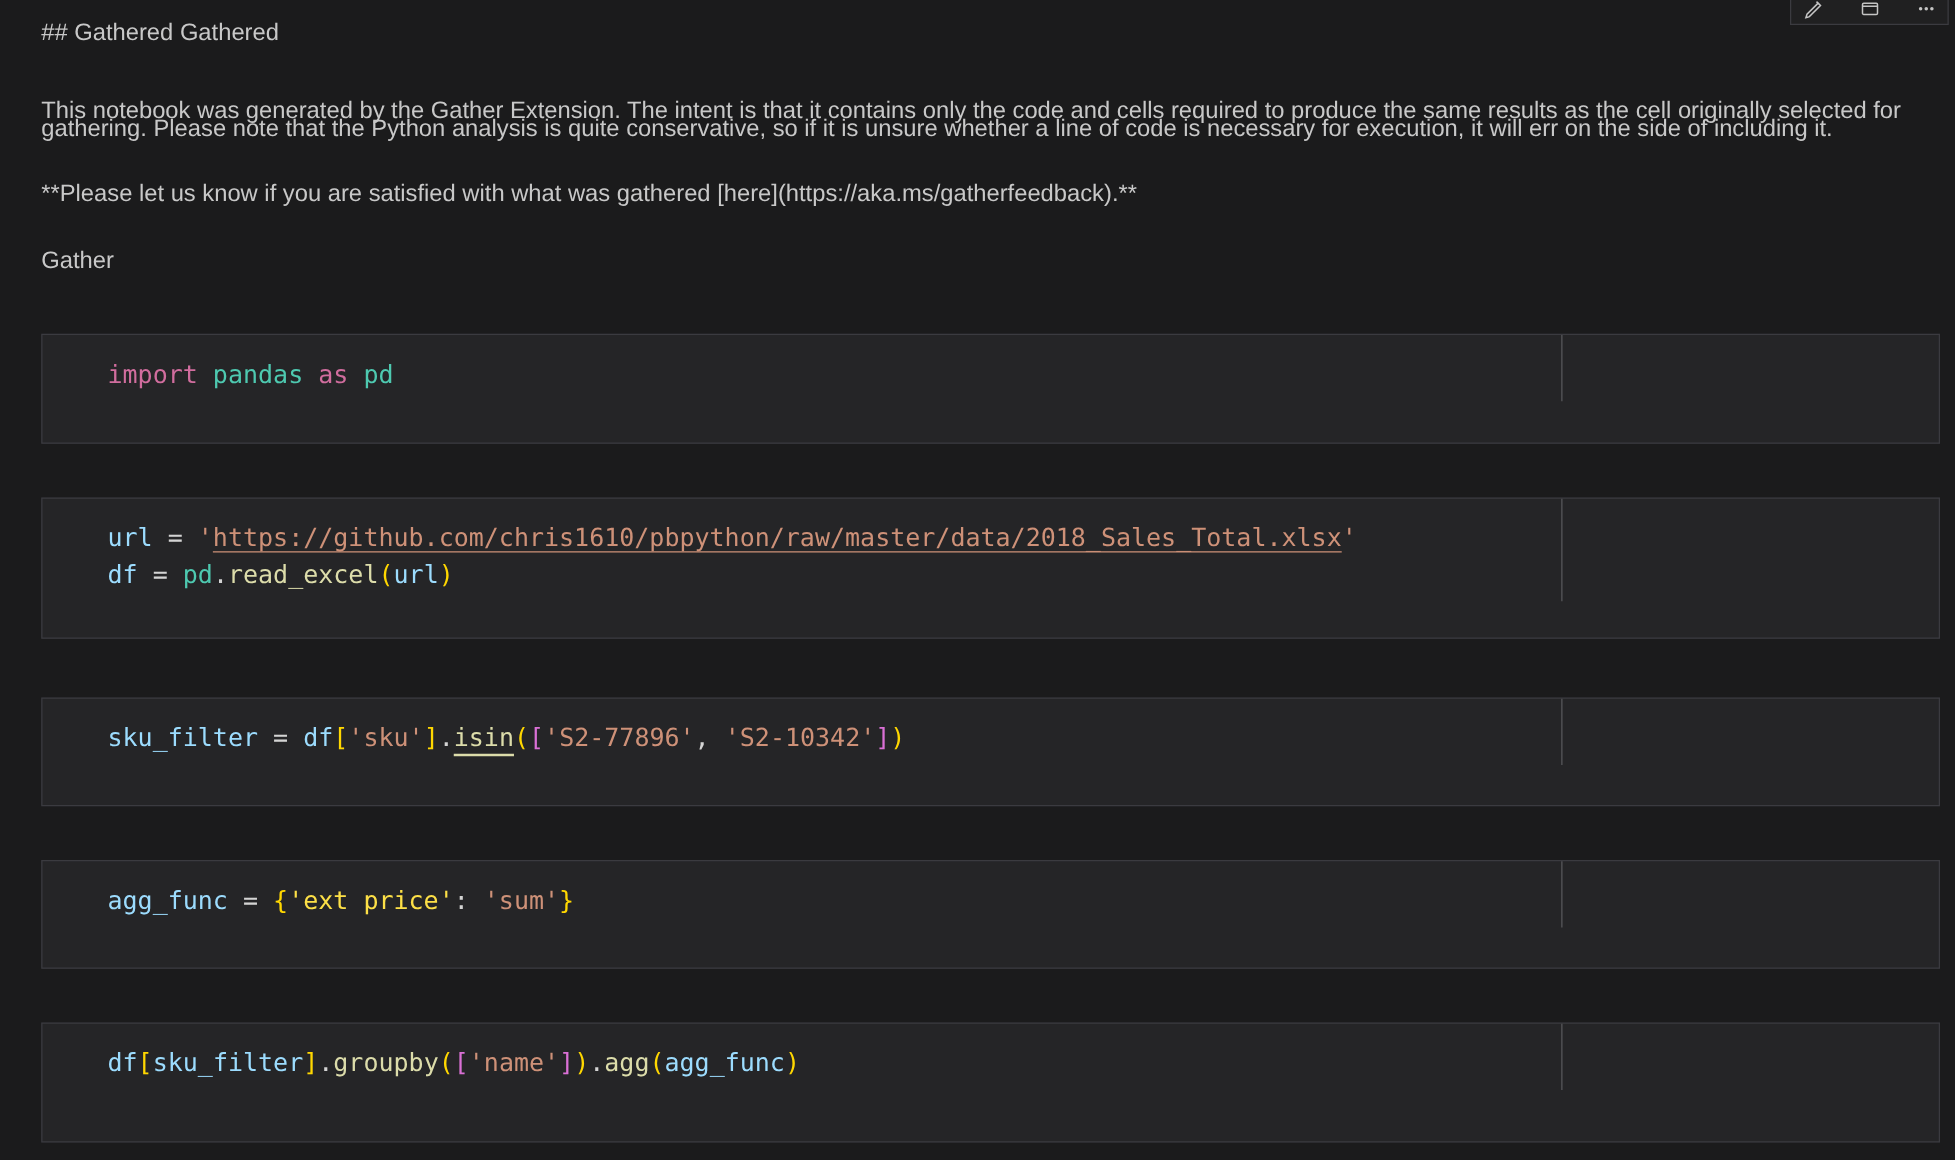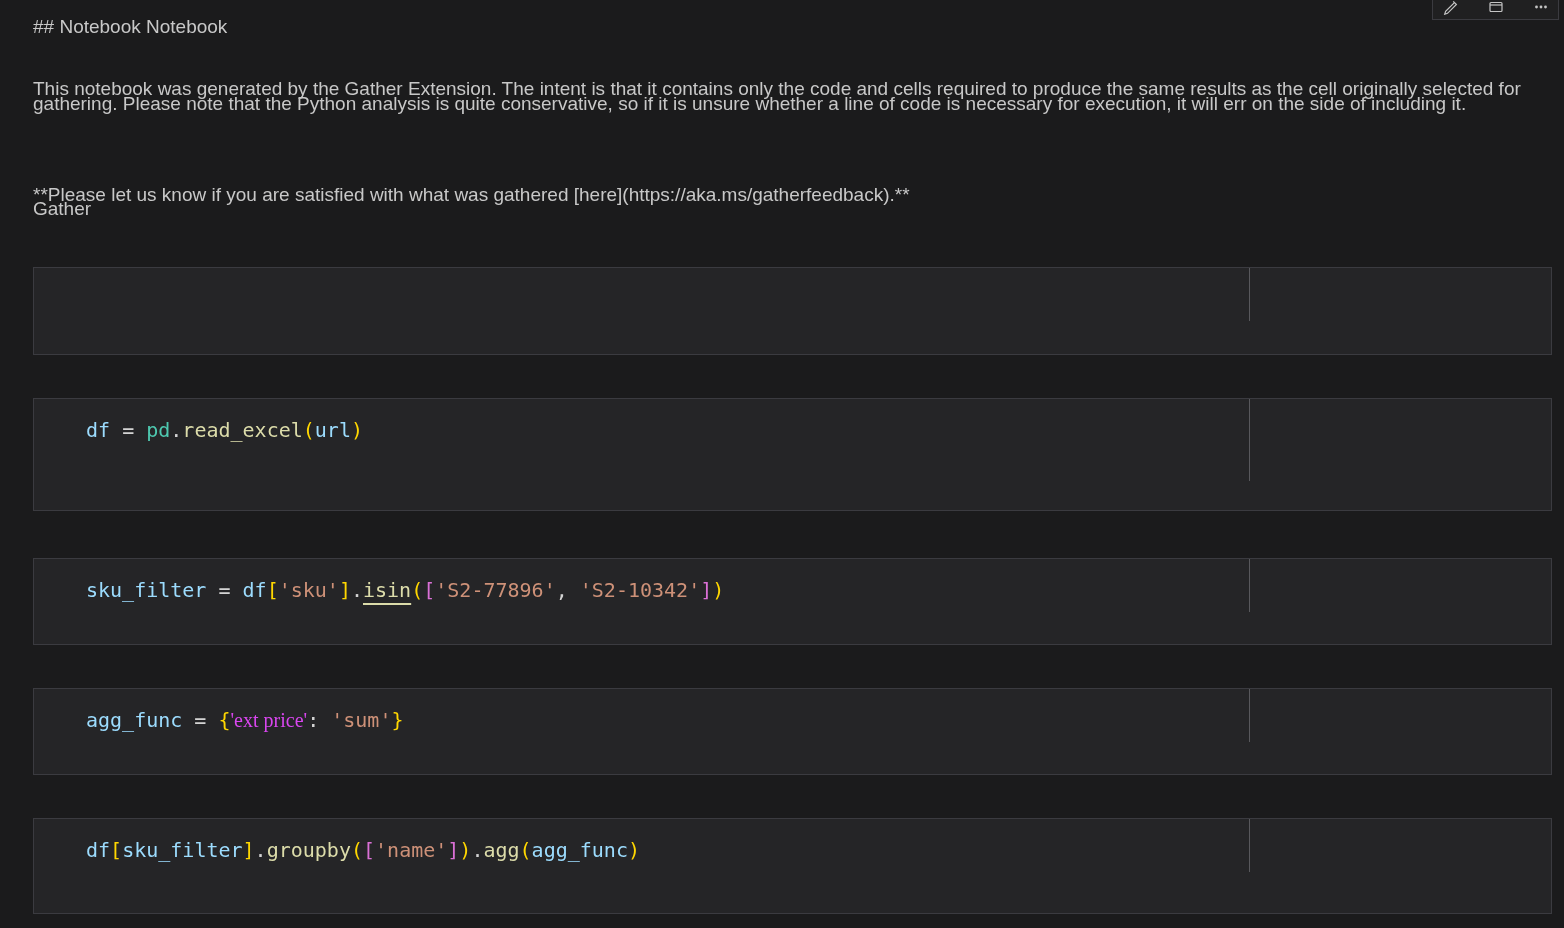--- a/index.html
+++ b/index.html
@@ -13,21 +13,21 @@
   
   .md-line{
     position:absolute;left:33px;
     color:var(--md-fg,#c8c8c8);
     font-size:19px;line-height:22px;
     white-space:nowrap;
   }
   .md-heading{top:16px;}
   .md-p1{top:68px;margin-top:10px;}
   .md-p2{top:93px;}
-  .md-feedback{top:145px;margin-top:39px;}
+  .md-feedback{top:145px;}
   .md-thanks{top:198px;}
 
   
   .md-toolbar{
     position:absolute;top:-8px;left:1432px;width:127px;height:28px;
     background:var(--toolbar-bg,#202021);
     border:1px solid var(--border,#45454a);
     box-sizing:border-box;
     display:flex;align-items:flex-end;justify-content:space-between;
     padding:0 8px 3px 8px;
@@ -72,21 +72,21 @@
     text-decoration-color:var(--squiggle,#3794ff);
     text-decoration-thickness:1.5px;
     text-underline-offset:6px;
     text-decoration:underline;
   }
 </style>
 </head>
 <body style="--page-bg: #1b1b1c; --cell-bg: #252527; --border: #3b3b40; --toolbar-bg: #202021; --divider: #58585c; --md-fg: #c8c8c8; --squiggle: #3794ff;">
 
 <div>
-  <div class="md-line md-heading">## Notebook Notebook</div>
+  <div class="md-line md-heading">## Gathered Gathered</div>
   <div class="md-line md-p1">This notebook was generated by the Gather Extension. The intent is that it contains only the code and cells required to produce the same results as the cell originally selected for</div>
   <div class="md-line md-p2">gathering. Please note that the Python analysis is quite conservative, so if it is unsure whether a line of code is necessary for execution, it will err on the side of including it.</div>
   <div class="md-line md-feedback">**Please let us know if you are satisfied with what was gathered [here](https://aka.ms/gatherfeedback).**</div>
   <div class="md-line md-thanks">Gather</div>
 </div>
 
 <div class="md-toolbar">
   <span class="tb-btn">
     <svg width="16" height="16" viewBox="0 0 16 16">
       <path d="M3.6 12.4 L2.7 15.2 L5.5 14.3 L14.4 5.4 L12.5 3.5 Z M11.2 2.3 L13.7 4.8" fill="none" stroke="#c5c5c5" stroke-width="1.2"></path>
@@ -102,37 +102,41 @@
     <svg width="16" height="16" viewBox="0 0 16 16">
       <circle cx="3.5" cy="8" r="1.4" fill="#c5c5c5"></circle>
       <circle cx="8" cy="8" r="1.4" fill="#c5c5c5"></circle>
       <circle cx="12.5" cy="8" r="1.4" fill="#c5c5c5"></circle>
     </svg>
   </span>
 </div>
 
 <div id="cells">
     <div class="code-cell cell-0">
+      <div class="editor">
+        <div class="code-line"><span style="color: rgb(209, 109, 158);">import </span><span style="color: rgb(78, 201, 176);">pandas</span><span style="color: rgb(212, 212, 212);"> </span><span style="color: rgb(209, 109, 158);">as</span><span style="color: rgb(212, 212, 212);"> </span><span style="color: rgb(78, 201, 176);">pd</span></div>
+      </div>
       <div class="editor-divider" style="height: 53px;"></div>
     </div>
     <div class="code-cell cell-1">
       <div class="editor">
+        <div class="code-line"><span style="color: rgb(156, 220, 254);">url</span><span style="color: rgb(212, 212, 212);"> = </span><span style="color: rgb(206, 145, 120);">'</span><span class="link-underline" style="color: rgb(206, 145, 120);">https://github.com/chris1610/pbpython/raw/master/data/2018_Sales_Total.xlsx</span><span style="color: rgb(206, 145, 120);">'</span></div>
         <div class="code-line"><span style="color: rgb(156, 220, 254);">df</span><span style="color: rgb(212, 212, 212);"> = </span><span style="color: rgb(78, 201, 176);">pd</span><span style="color: rgb(212, 212, 212);">.</span><span style="color: rgb(220, 220, 170);">read_excel</span><span style="color: rgb(255, 215, 0);">(</span><span style="color: rgb(156, 220, 254);">url</span><span style="color: rgb(255, 215, 0);">)</span></div>
       </div>
       <div class="editor-divider" style="height: 82px;"></div>
     </div>
     <div class="code-cell cell-2">
       <div class="editor">
         <div class="code-line"><span style="color: rgb(156, 220, 254);">sku_filter</span><span style="color: rgb(212, 212, 212);"> = </span><span style="color: rgb(156, 220, 254);">df</span><span style="color: rgb(255, 215, 0);">[</span><span style="color: rgb(206, 145, 120);">'sku'</span><span style="color: rgb(255, 215, 0);">]</span><span style="color: rgb(212, 212, 212);">.</span><span class="squiggle" style="color: rgb(220, 220, 170);">isin</span><span style="color: rgb(255, 215, 0);">(</span><span style="color: rgb(218, 112, 214);">[</span><span style="color: rgb(206, 145, 120);">'S2-77896'</span><span style="color: rgb(212, 212, 212);">, </span><span style="color: rgb(206, 145, 120);">'S2-10342'</span><span style="color: rgb(218, 112, 214);">]</span><span style="color: rgb(255, 215, 0);">)</span></div>
       </div>
       <div class="editor-divider" style="height: 53px;"></div>
     </div>
     <div class="code-cell cell-3">
       <div class="editor">
-        <div class="code-line"><span style="color: rgb(156, 220, 254);">agg_func</span><span style="color: rgb(212, 212, 212);"> = </span><span style="color: rgb(255, 215, 0);">{</span><span style="color: #d946ef; font-family: Liberation Serif, serif;">'ext price'</span><span style="color: rgb(212, 212, 212);">: </span><span style="color: rgb(206, 145, 120);">'sum'</span><span style="color: rgb(255, 215, 0);">}</span></div>
+        <div class="code-line"><span style="color: rgb(156, 220, 254);">agg_func</span><span style="color: rgb(212, 212, 212);"> = </span><span style="color: rgb(255, 215, 0);">{</span><span style="color: #fde047;">'ext price'</span><span style="color: rgb(212, 212, 212);">: </span><span style="color: rgb(206, 145, 120);">'sum'</span><span style="color: rgb(255, 215, 0);">}</span></div>
       </div>
       <div class="editor-divider" style="height: 53px;"></div>
     </div>
     <div class="code-cell cell-4">
       <div class="editor">
         <div class="code-line"><span style="color: rgb(156, 220, 254);">df</span><span style="color: rgb(255, 215, 0);">[</span><span style="color: rgb(156, 220, 254);">sku_filter</span><span style="color: rgb(255, 215, 0);">]</span><span style="color: rgb(212, 212, 212);">.</span><span style="color: rgb(220, 220, 170);">groupby</span><span style="color: rgb(255, 215, 0);">(</span><span style="color: rgb(218, 112, 214);">[</span><span style="color: rgb(206, 145, 120);">'name'</span><span style="color: rgb(218, 112, 214);">]</span><span style="color: rgb(255, 215, 0);">)</span><span style="color: rgb(212, 212, 212);">.</span><span style="color: rgb(220, 220, 170);">agg</span><span style="color: rgb(255, 215, 0);">(</span><span style="color: rgb(156, 220, 254);">agg_func</span><span style="color: rgb(255, 215, 0);">)</span></div>
       </div>
       <div class="editor-divider" style="height: 53px;"></div>
     </div>
   </div>

